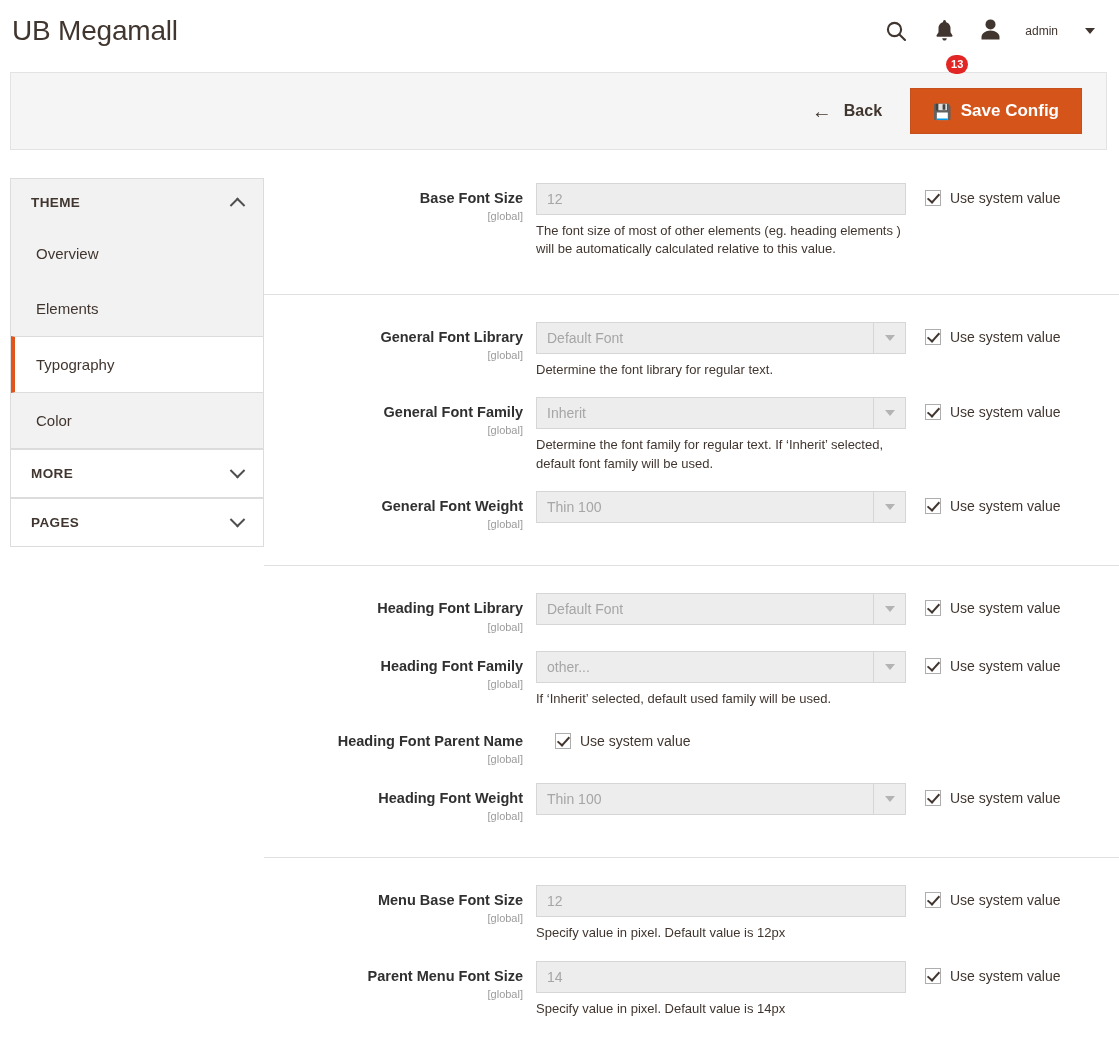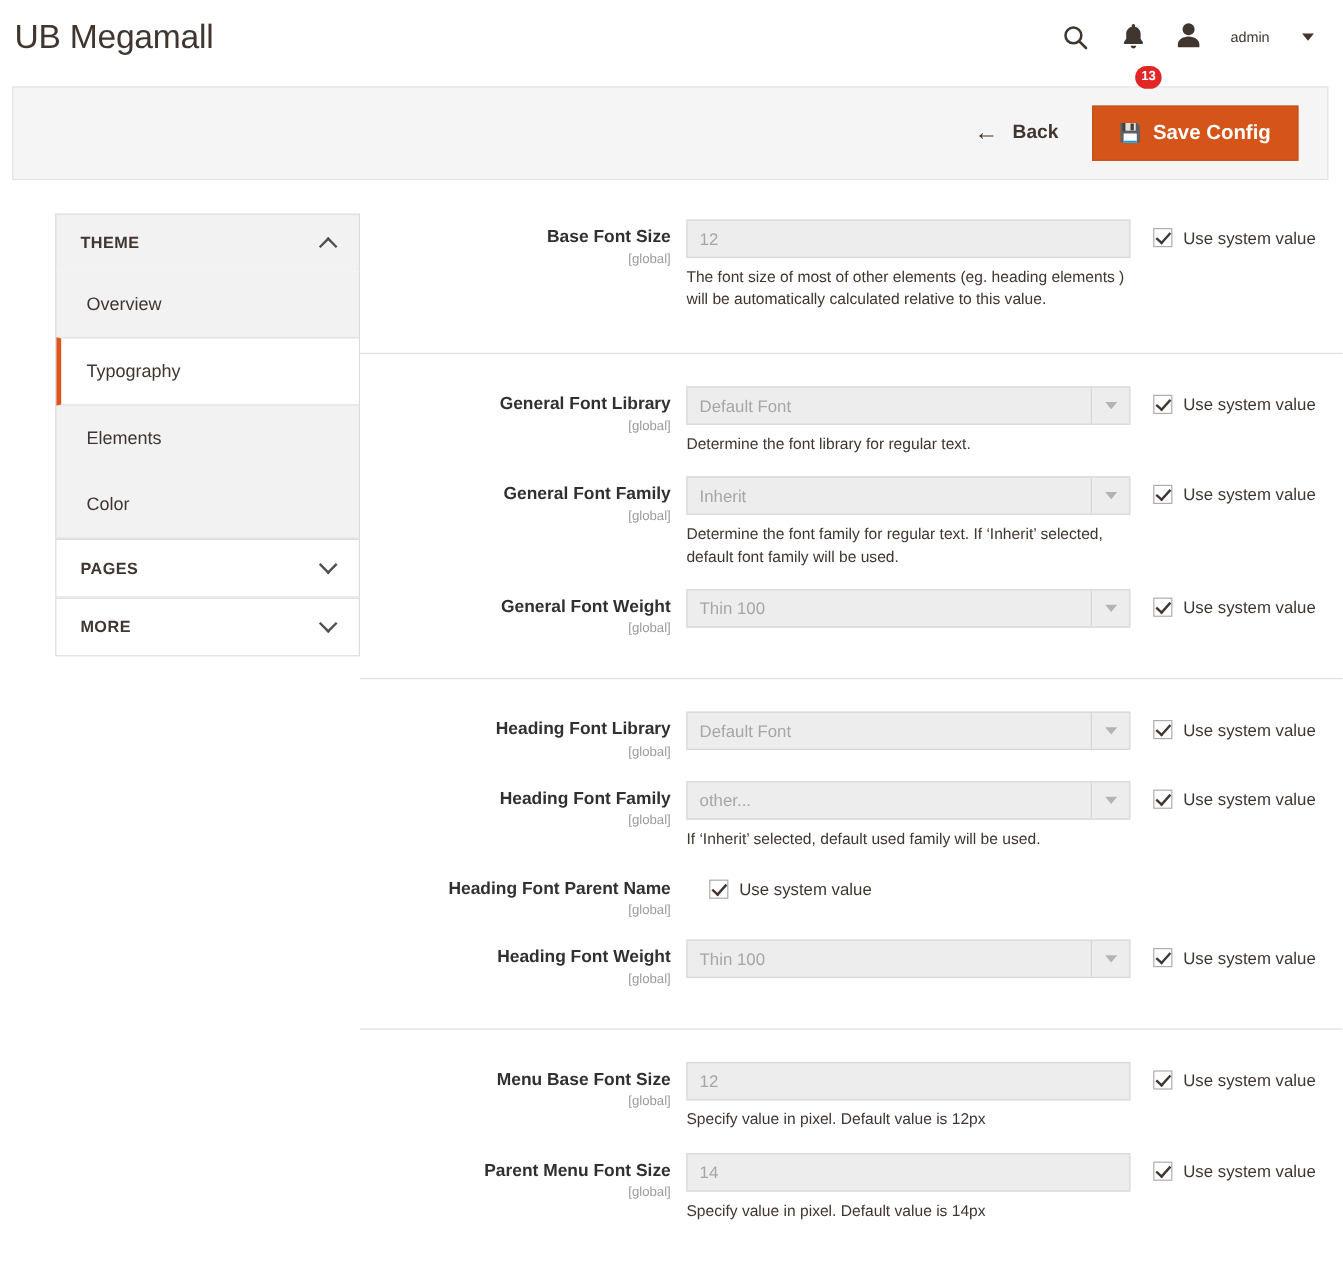--- a/index.html
+++ b/index.html
@@ -106,21 +106,21 @@
     border: 1px solid #c4511c;
     font-size: 17px;
     font-weight: 700;
     padding: 12px 22px;
     cursor: pointer;
     font-family: inherit;
   }
   .save-icon { font-size: 15px; line-height: 1; }
 
   
-  .body-wrap { display: flex; align-items: flex-start; padding-left: 10px; margin-left: 36px; }
+  .body-wrap { display: flex; align-items: flex-start; padding-left: 10px; }
 
   
   .sidebar { width: 254px; margin-top: 28px; flex: none; }
   .sb-section-head {
     background: #f2f2f2;
     border: 1px solid #dcdcdc;
     border-bottom: none;
     padding: 16px 20px;
     font-size: 13.5px;
     font-weight: 700;
@@ -303,38 +303,38 @@
   <div class="sidebar">
 
     <div class="sb-section-head">
       <span>THEME</span>
       <span class="chev up"></span>
     </div>
     <div class="sb-items">
       <div class="sb-item">
         <span>Overview</span>
       </div>
+      <div class="sb-item">
+        <span>Elements</span>
+      </div>
       <div class="sb-item active">
         <span>Typography</span>
       </div>
       <div class="sb-item">
-        <span>Elements</span>
-      </div>
-      <div class="sb-item">
         <span>Color</span>
       </div>
+    </div>
+
+    <div class="sb-section-head collapsed">
+      <span>MORE</span>
+      <span class="chev down"></span>
     </div>
 
     <div class="sb-section-head collapsed">
       <span>PAGES</span>
-      <span class="chev down"></span>
-    </div>
-
-    <div class="sb-section-head collapsed">
-      <span>MORE</span>
       <span class="chev down"></span>
     </div>
 
   </div>
 
   <div class="main">
 
     <div class="fieldset">
       <div class="field">
         <div class="label-col">

